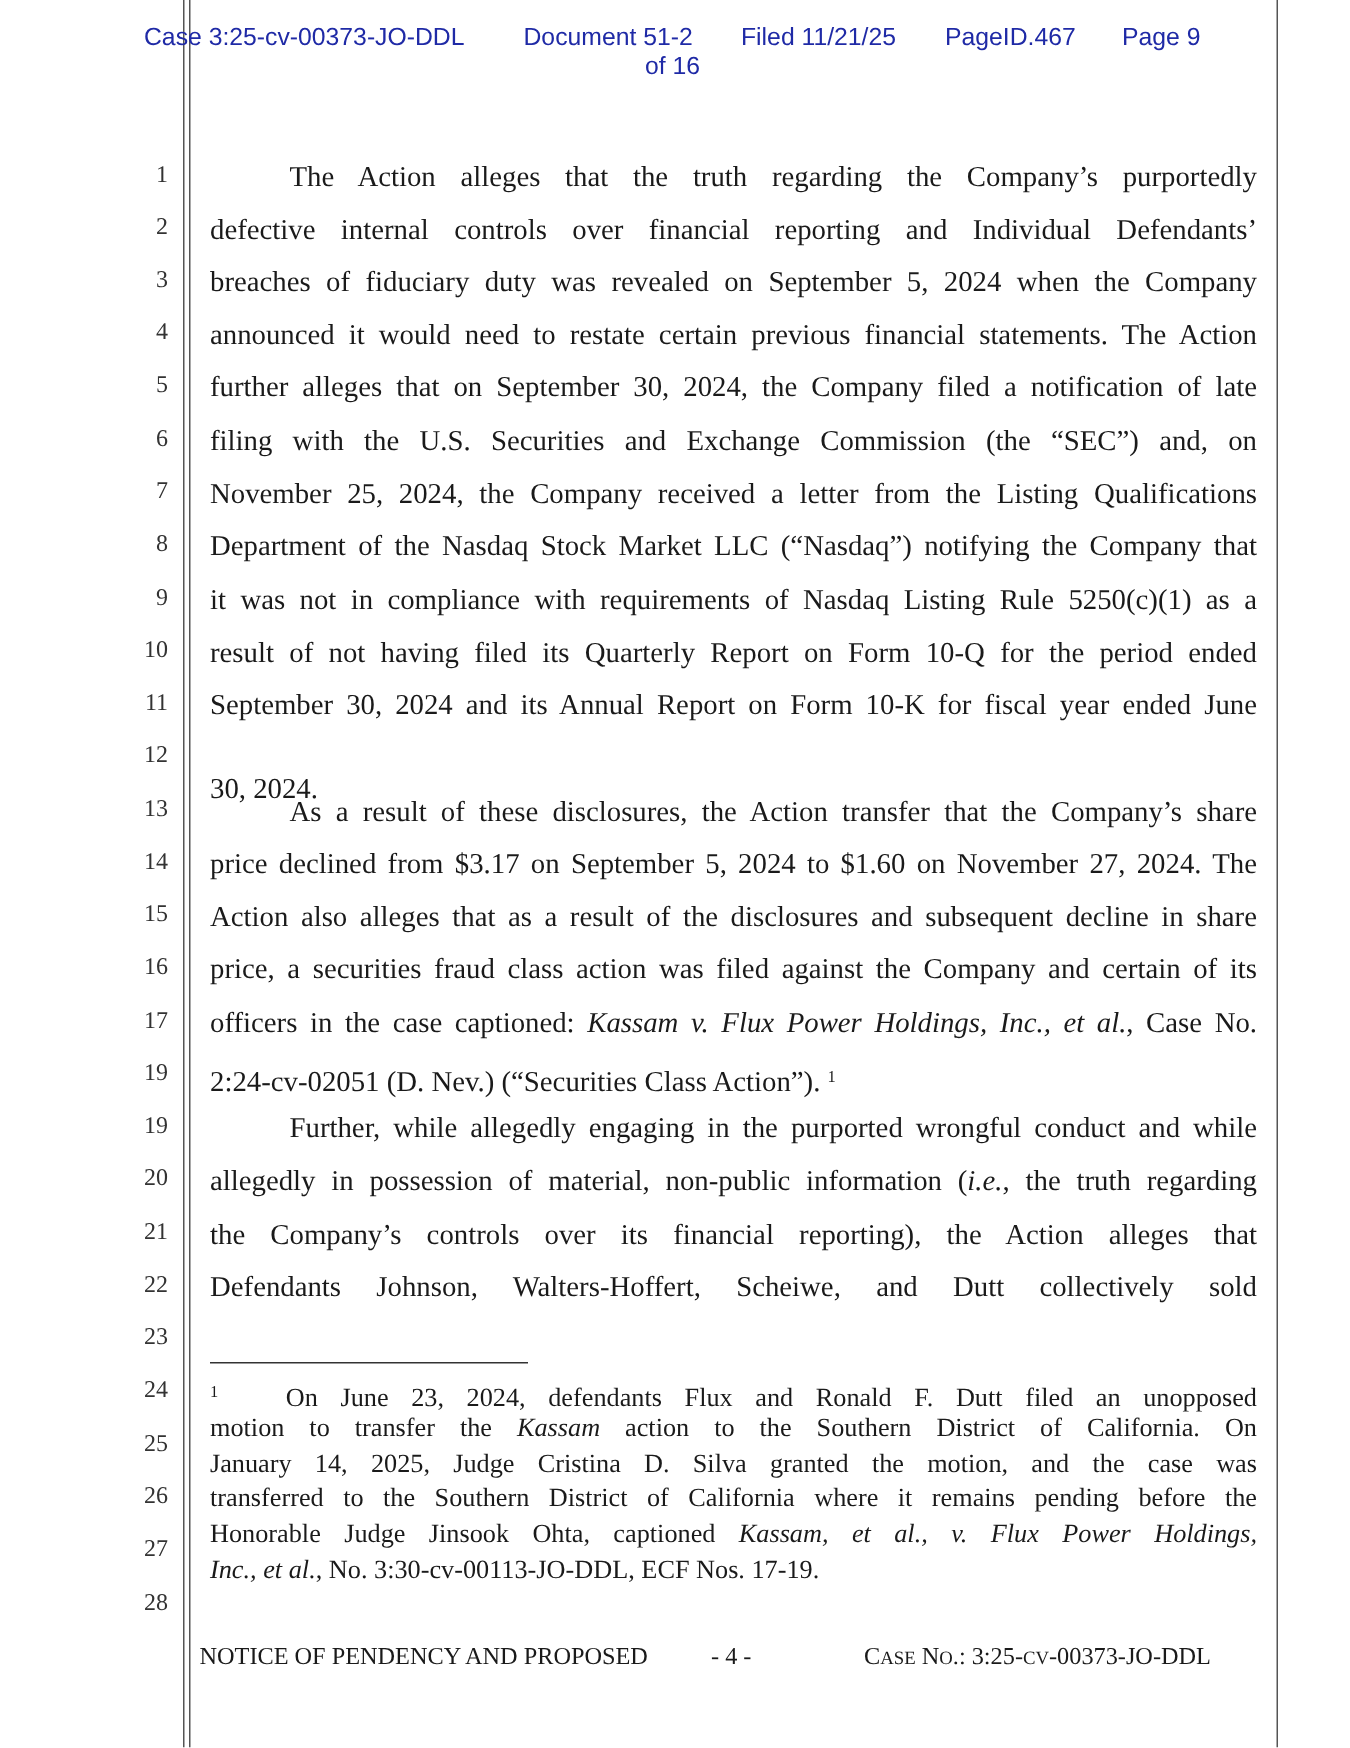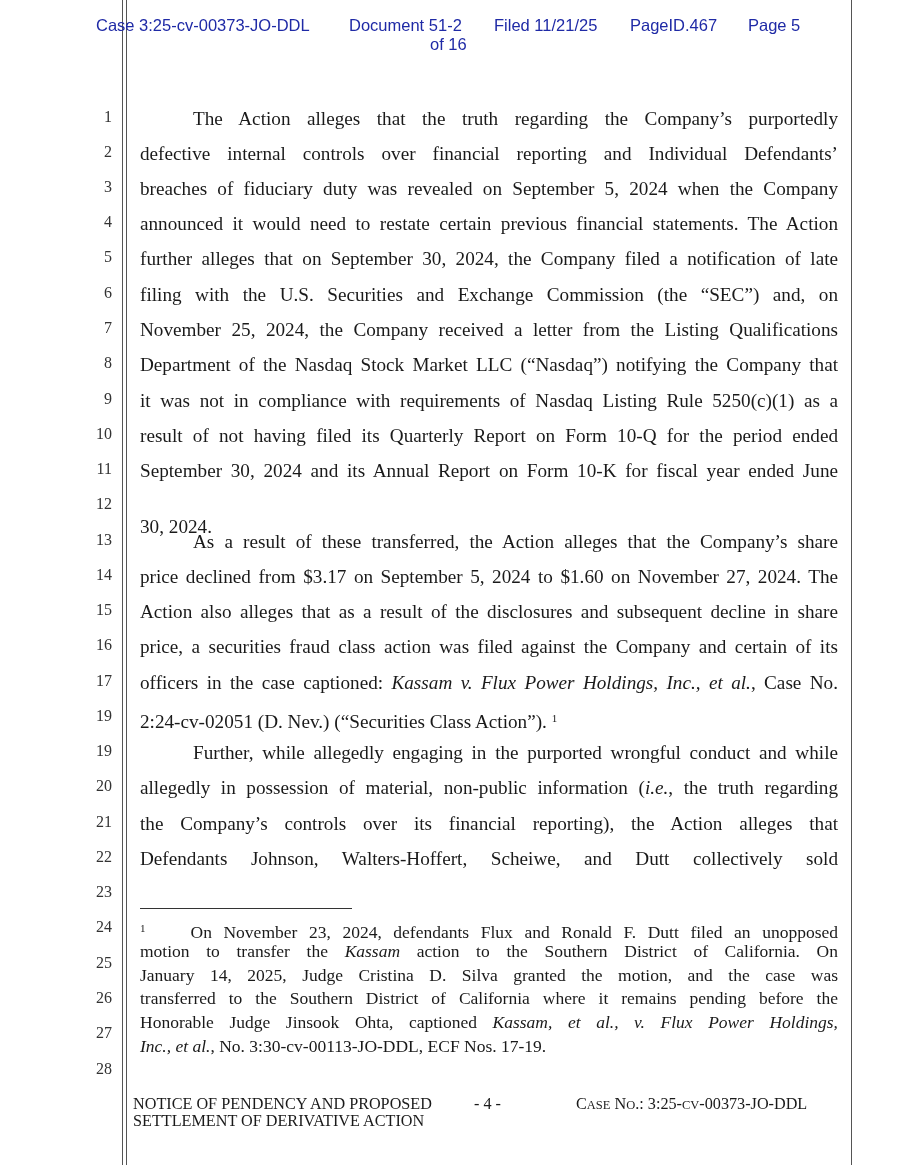--- a/index.html
+++ b/index.html
@@ -23,21 +23,21 @@
 <div class="vline" style="left:122px;"></div>
 <div class="vline" style="left:126px;"></div>
 <div class="vline" style="left:851px;"></div>
 
 <div class="header">
   <span style="left:0;">Case 3:25-cv-00373-JO-DDL</span>
   <span style="left:253px;">Document 51-2</span>
   <span style="left:334px; top:19px;">of 16</span>
   <span style="left:398px;">Filed 11/21/25</span>
   <span style="left:534px;">PageID.467</span>
-  <span style="left:652px;">Page 5</span>
+  <span style="left:652px;">Page 9</span>
 </div>
 
 <div id="line-numbers">
     <div class="ln" style="top: 108px;">1</div>
     <div class="ln" style="top: 143px;">2</div>
     <div class="ln" style="top: 178px;">3</div>
     <div class="ln" style="top: 213px;">4</div>
     <div class="ln" style="top: 248px;">5</div>
     <div class="ln" style="top: 284px;">6</div>
     <div class="ln" style="top: 319px;">7</div>
@@ -70,43 +70,42 @@
     <div class="line just" style="top: 178px;"><span>breaches of fiduciary duty was revealed on September 5, 2024 when the Company</span></div>
     <div class="line just" style="top: 213px;"><span>announced it would need to restate certain previous financial statements. The Action</span></div>
     <div class="line just" style="top: 248px;"><span>further alleges that on September 30, 2024, the Company filed a notification of late</span></div>
     <div class="line just" style="top: 284px;"><span>filing with the U.S. Securities and Exchange Commission (the “SEC”) and, on</span></div>
     <div class="line just" style="top: 319px;"><span>November 25, 2024, the Company received a letter from the Listing Qualifications</span></div>
     <div class="line just" style="top: 354px;"><span>Department of the Nasdaq Stock Market LLC (“Nasdaq”) notifying the Company that</span></div>
     <div class="line just" style="top: 390px;"><span>it was not in compliance with requirements of Nasdaq Listing Rule 5250(c)(1) as a</span></div>
     <div class="line just" style="top: 425px;"><span>result of not having filed its Quarterly Report on Form 10-Q for the period ended</span></div>
     <div class="line just" style="top: 460px;"><span>September 30, 2024 and its Annual Report on Form 10-K for fiscal year ended June</span></div>
     <div class="line" style="top: 516px;"><span>30, 2024.</span></div>
-    <div class="line just indent" style="top: 531px;"><span>As a result of these transferred, the Action alleges that the Company’s share</span></div>
+    <div class="line just indent" style="top: 531px;"><span>As a result of these disclosures, the Action transfer that the Company’s share</span></div>
     <div class="line just" style="top: 566px;"><span>price declined from $3.17 on September 5, 2024 to $1.60 on November 27, 2024. The</span></div>
     <div class="line just" style="top: 601px;"><span>Action also alleges that as a result of the disclosures and subsequent decline in share</span></div>
     <div class="line just" style="top: 636px;"><span>price, a securities fraud class action was filed against the Company and certain of its</span></div>
     <div class="line just" style="top: 672px;"><span>officers in the case captioned: </span><i>Kassam v. Flux Power Holdings, Inc., et al.</i><span>, Case No.</span></div>
     <div class="line" style="top: 707px;"><span>2:24-cv-02051 (D. Nev.) (“Securities Class Action”). </span><sup>1</sup></div>
     <div class="line just indent" style="top: 742px;"><span>Further, while allegedly engaging in the purported wrongful conduct and while</span></div>
     <div class="line just" style="top: 777px; font-family: Liberation Serif, serif;"><span>allegedly in possession of material, non-public information (</span><i>i.e.</i><span>, the truth regarding</span></div>
     <div class="line just" style="top: 813px;"><span>the Company’s controls over its financial reporting), the Action alleges that</span></div>
     <div class="line just" style="top: 848px;"><span>Defendants Johnson, Walters-Hoffert, Scheiwe, and Dutt collectively sold</span></div>
   </div>
 
 <div class="fnrule"></div>
 
 <div>
-  <div class="fn just" style="top:918px;"><sup>1</sup><span style="display:inline-block;width:45px;"></span><span>On November 23, 2024, defendants Flux and Ronald F. Dutt filed an unopposed</span></div>
+  <div class="fn just" style="top:918px;"><sup>1</sup><span style="display:inline-block;width:45px;"></span><span>On June 23, 2024, defendants Flux and Ronald F. Dutt filed an unopposed</span></div>
   <div class="fn just" style="top:941px;"><span>motion to transfer the </span><i>Kassam</i><span> action to the Southern District of California.  On</span></div>
   <div class="fn just" style="top:965px;"><span>January 14, 2025, Judge Cristina D. Silva granted the motion, and the case was</span></div>
   <div class="fn just" style="top:988px;"><span>transferred to the Southern District of California where it remains pending before the</span></div>
   <div class="fn just" style="top:1012px;"><span>Honorable Judge Jinsook Ohta, captioned </span><i>Kassam, et al., v. Flux Power Holdings,</i></div>
   <div class="fn" style="top:1036px;"><i>Inc., et al.</i><span>, No. 3:30-cv-00113-JO-DDL, ECF Nos. 17-19.</span></div>
 </div>
 
 <div class="footer" style="left:133px;">
   <div>NOTICE OF PENDENCY AND PROPOSED</div>
-  <div>SETTLEMENT OF DERIVATIVE ACTION</div>
 </div>
 <div class="footer" style="left:474px;">- 4 -</div>
 <div class="footer" style="left:576px;">
   <span>C</span><span class="sc">ASE</span><span> N</span><span class="sc">O</span><span>.: 3:25-</span><span class="sc">CV</span><span>-00373-JO-DDL</span>
 </div>
 
 </body></html>

